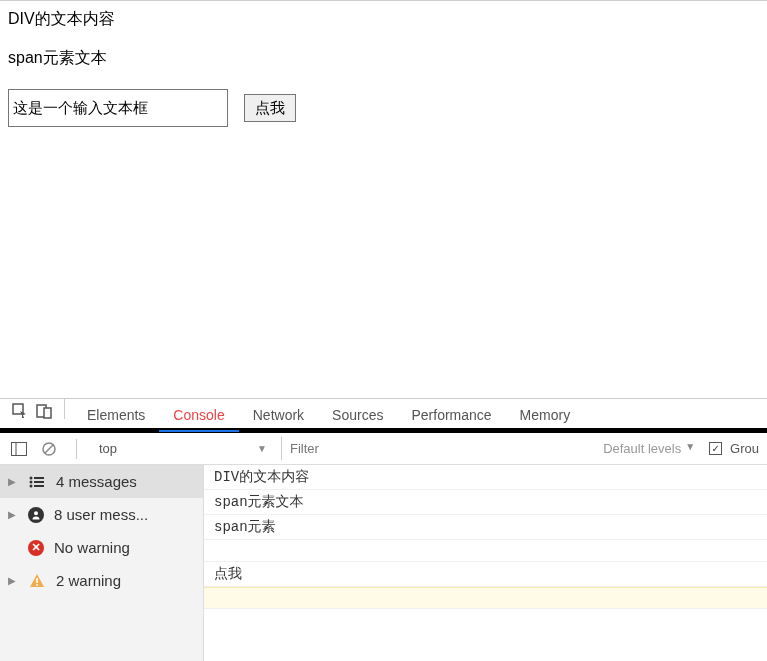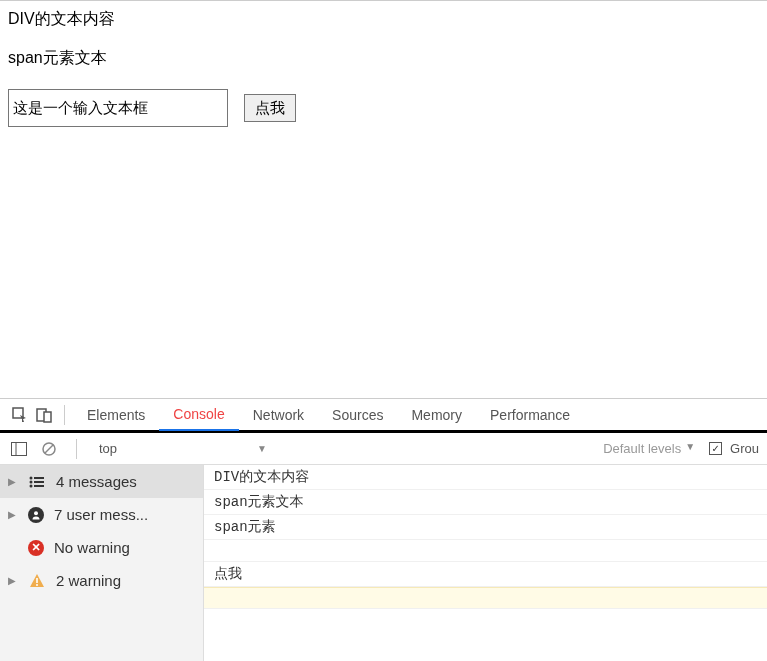--- a/index.html
+++ b/index.html
@@ -59,22 +59,22 @@
       border-top: 1px solid #ccc;
       display: flex;
       flex-direction: column;
       font-family: "Segoe UI", Arial, sans-serif;
       font-size: 14px;
       color: #333;
     }
     .devtools-tabs {
       height: 34px;
       display: flex;
-      align-items: center;
-      border-bottom: 3px solid #000000;
+      align-items: flex-start;
+      border-bottom: 5px solid #000000;
       padding-left: 8px;
       gap: 0;
     }
     .devtools-tabs .ico-btn {
       width: 24px;
       height: 24px;
       display: flex;
       align-items: center;
       justify-content: center;
       color: #555;
@@ -253,42 +253,43 @@
       <svg width="16" height="16" viewBox="0 0 16 16">
           <rect x="1" y="2" width="9" height="12" fill="none" stroke="#555" stroke-width="1.5"></rect>
           <rect x="8" y="5" width="7" height="10" fill="#fff" stroke="#555" stroke-width="1.5"></rect>
         </svg>
     </div>
     <div class="tab-divider"></div>
     <div class="devtools-tab">Elements</div>
     <div class="devtools-tab active">Console</div>
     <div class="devtools-tab">Network</div>
     <div class="devtools-tab">Sources</div>
+    <div class="devtools-tab">Performance</div>
     <div class="devtools-tab">Memory</div>
-    <div class="devtools-tab">Performance</div>
   </div>
 
   <div class="devtools-toolbar">
     <div class="tb-ico">
       <svg width="16" height="14" viewBox="0 0 16 14">
           <rect x="0.5" y="0.5" width="15" height="13" fill="none" stroke="#555"></rect>
           <line x1="5" y1="0" x2="5" y2="14" stroke="#555"></line>
         </svg>
     </div>
     <div class="tb-ico">
       <svg width="16" height="16" viewBox="0 0 16 16">
           <circle cx="8" cy="8" r="6" fill="none" stroke="#888" stroke-width="1.5"></circle>
           <line x1="4" y1="12" x2="12" y2="4" stroke="#888" stroke-width="1.5"></line>
         </svg>
     </div>
     <div class="tab-divider"></div>
     <div class="tb-dropdown">
       <span>top</span>
       <span class="tri">▼</span>
     </div>
+    <input class="tb-filter" placeholder="Filter" style="">
     <div style="flex:1"></div>
     <div class="tb-default-levels">
       <span>Default levels</span>
       <span class="tri">▼</span>
     </div>
     <span class="tb-checkbox">✓</span>
     <span>Grou</span>
   </div>
 
   <div class="devtools-body">
@@ -308,21 +309,21 @@
         <span>4 messages</span>
       </div>
       <div class="sidebar-row">
         <span class="side-expand tri">▶</span>
         <span class="side-ico circle-black">
           <svg width="10" height="10" viewBox="0 0 10 10">
               <circle cx="5" cy="3.2" r="2" fill="#fff"></circle>
               <path d="M1.5 9.5 A3.5 3 0 0 1 8.5 9.5 Z" fill="#fff"></path>
             </svg>
         </span>
-        <span>7 user mess...</span>
+        <span>8 user mess...</span>
       </div>
       <div class="sidebar-row">
         <span class="side-expand"></span>
         <span class="side-ico circle-red">✕</span>
         <span>No warning</span>
       </div>
       <div class="sidebar-row">
         <span class="side-expand tri">▶</span>
         <span class="side-ico">
           <svg width="16" height="16" viewBox="0 0 16 16">

